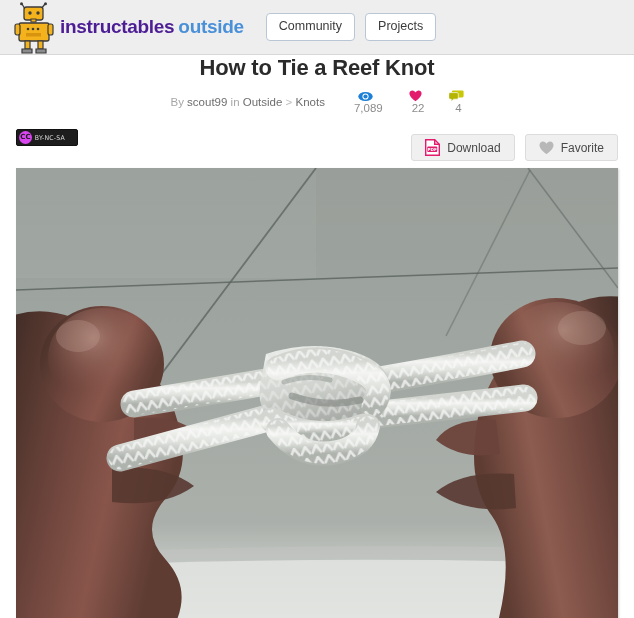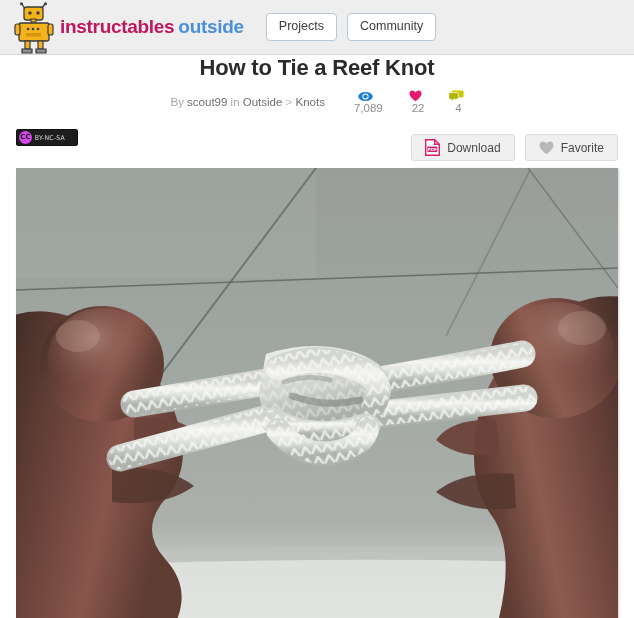--- a/index.html
+++ b/index.html
@@ -22,21 +22,21 @@
   }
   #brand { display: flex; align-items: center; height: 100%; }
   #robot-logo { width: 44px; height: 52px; display: block; margin-top: 2px; }
   #wordmark {
     font-size: 19px;
     font-weight: bold;
     letter-spacing: -0.3px;
     margin-left: 4px;
     white-space: nowrap;
   }
-  #wordmark .w1 { color: #be185d; }
+  #wordmark .w1 { color: #4c1d95; }
   #wordmark .w2 { color: #4a90d9; margin-left: 4px; }
 
   #nav { display: flex; gap: 10px; margin-left: 22px; }
   .nav-btn {
     background: #ffffff;
     border: 1px solid #b9c6d6;
     border-radius: 4px;
     padding: 6px 12px;
     font-size: 12.5px;
     color: #3b3b3b;
@@ -168,22 +168,22 @@
       <path d="M10 47 h10 v4 h-10 z" fill="#8c8c8c" stroke="#3b3b3b" stroke-width="1.2"></path>
       <path d="M24 47 h10 v4 h-10 z" fill="#8c8c8c" stroke="#3b3b3b" stroke-width="1.2"></path>
     </svg>
 
     <div id="wordmark">
       <span class="w1">instructables</span><span class="w2">outside</span>
     </div>
   </div>
 
   <div id="nav">
+    <button class="nav-btn">Community</button>
     <button class="nav-btn">Projects</button>
-    <button class="nav-btn">Community</button>
   </div>
 </div>
 
 <div id="title-block">
   <h1 id="page-title">How to Tie a Reef Knot</h1>
 
   <div id="byline-row">
     <span id="byline">
       <span>By</span>
       <span class="lnk">scout99</span>

